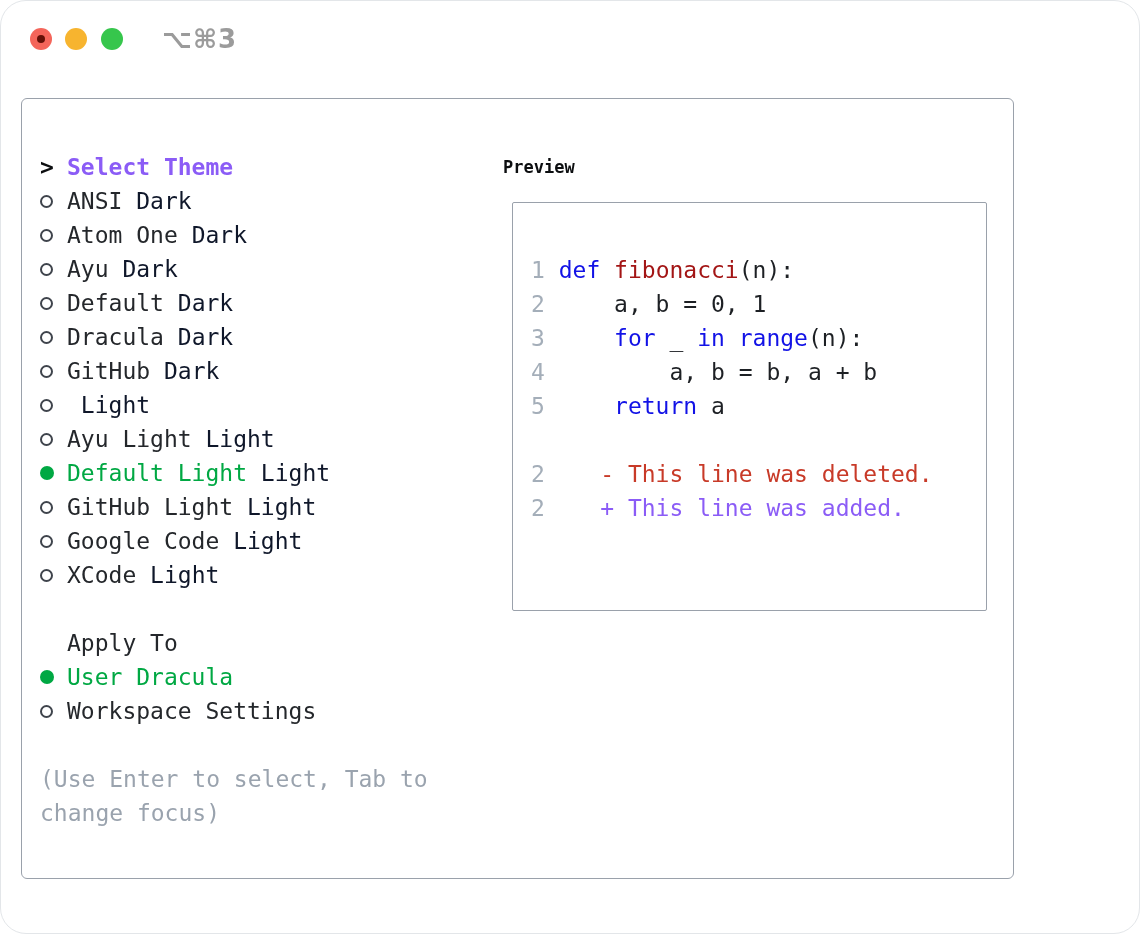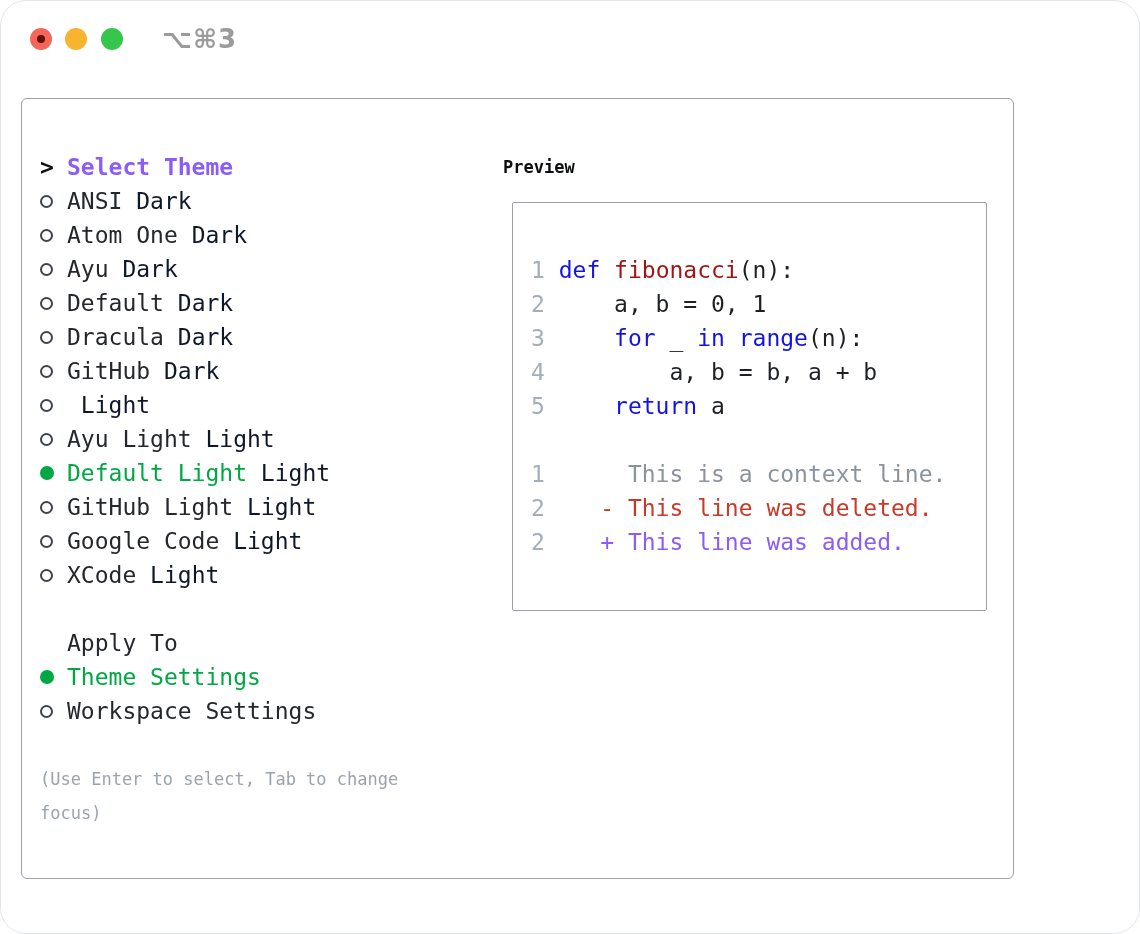--- a/index.html
+++ b/index.html
@@ -47,21 +47,21 @@
   }
   .prompt{font-weight:bold;color:#0c0e10;line-height:34px;font-size:23px;}
   .lbl{white-space:pre;}
   .heading{font-weight:bold;color:#8b5cf6;}
   .tag{color:#0f172a;margin-left:13.85px;}
   .sel{color:#00a843;}
   .theme-list{position:absolute;left:18px;top:51px;}
   .apply-block{position:absolute;left:18px;top:527px;}
   .hint{
     position:absolute;left:18px;top:663px;width:412px;
-    font-size:17px;line-height:34px;color:#9aa3ae;white-space:normal;
+    font-size:23px;line-height:34px;color:#9aa3ae;white-space:normal;
   }
   
   .preview-title{
     position:absolute;left:481px;top:51px;height:34px;line-height:34px;
     font-size:17px;font-weight:bold;color:#0c0e10;
   }
   .preview-box{
     position:absolute;left:490px;top:103px;width:475px;height:409px;
     border:1.5px solid #9aa1ab;border-radius:2px;box-sizing:border-box;
     padding:50px 0 0 18px;overflow:hidden;background:#fff;
@@ -110,35 +110,34 @@
         <div class="row"><span class="marker"><span class="ring"></span></span><span class="lbl">Google Code</span><span class="tag">Light</span></div>
         <div class="row"><span class="marker"><span class="ring"></span></span><span class="lbl">XCode</span><span class="tag">Light</span></div>
       </div>
 
     <div class="apply-block">
       <div class="row">
         <span class="marker"></span>
         <span class="lbl">Apply To</span>
       </div>
 
-    <div class="row"><span class="marker"><span class="fill"></span></span><span class="lbl sel">Theme Settings</span></div>
+    <div class="row"><span class="marker"><span class="fill"></span></span><span class="lbl sel">User Dracula</span></div>
         <div class="row"><span class="marker"><span class="ring"></span></span><span class="lbl">Workspace Settings</span></div>
       </div>
 
     <div class="hint">(Use Enter to select, Tab to change focus)</div>
 
     <div class="preview-title">Preview</div>
 
     <div class="preview-box">
 
     <div class="pline"><span class="pnum">1</span><span class="tok-keyword">def</span><span class="tok-plain"> </span><span class="tok-function">fibonacci</span><span class="tok-plain">(n):</span></div>
         <div class="pline"><span class="pnum">2</span><span class="tok-plain">    a, b = 0, 1</span></div>
         <div class="pline"><span class="pnum">3</span><span class="tok-plain">    </span><span class="tok-keyword">for</span><span class="tok-plain"> _ </span><span class="tok-keyword">in</span><span class="tok-plain"> </span><span class="tok-keyword">range</span><span class="tok-plain">(n):</span></div>
         <div class="pline"><span class="pnum">4</span><span class="tok-plain">        a, b = b, a + b</span></div>
         <div class="pline"><span class="pnum">5</span><span class="tok-plain">    </span><span class="tok-keyword">return</span><span class="tok-plain"> a</span></div>
         <div class="pline"><span class="pnum"></span></div>
-        <div class="pline"><span class="pnum">1</span><span class="tok-context">     This is a context line.</span></div>
         <div class="pline"><span class="pnum">2</span><span class="tok-deleted">   - This line was deleted.</span></div>
         <div class="pline"><span class="pnum">2</span><span class="tok-added">   + This line was added.</span></div>
       </div>
 
   </div>
 </div>
 
 </body></html>

